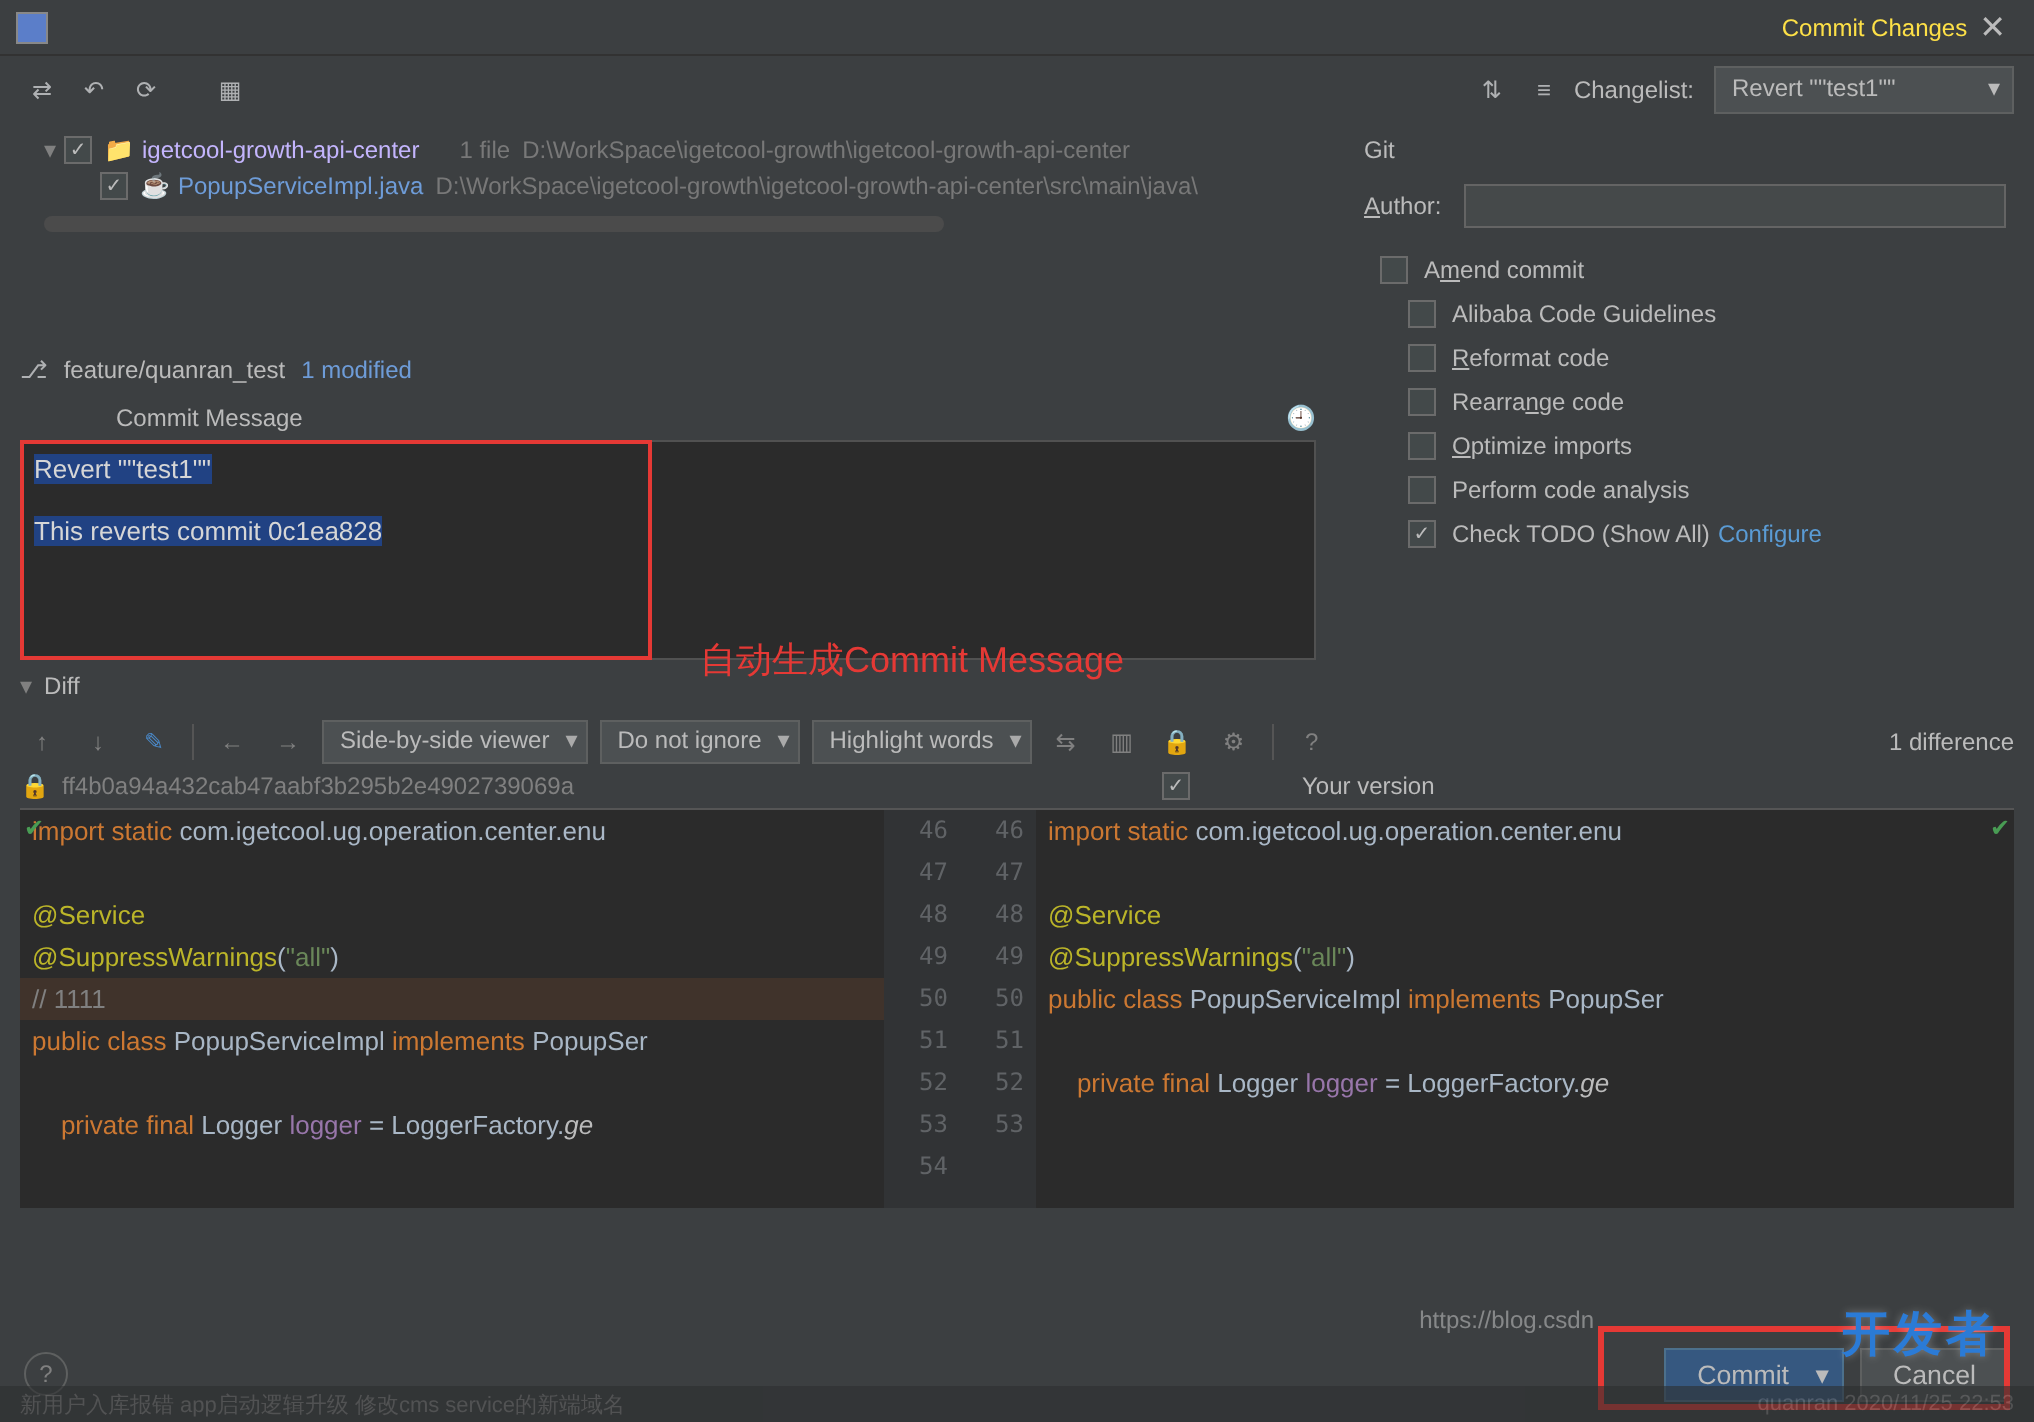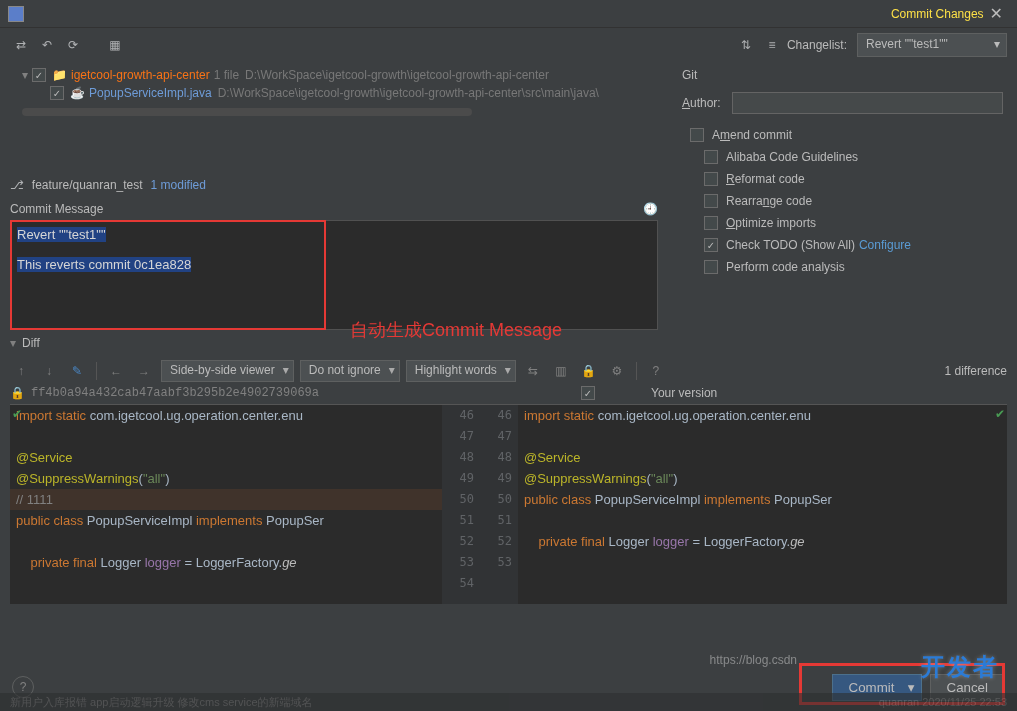--- a/index.html
+++ b/index.html
@@ -19,31 +19,31 @@
 .main-row { display: flex; }
 .left-col { width: 668px; }
 .right-col { flex: 1; padding: 6px 14px; }
 
 .file-tree { padding: 4px 10px 4px 22px; height: 110px; overflow: hidden; }
 .ft-row { display: flex; align-items: center; padding: 2px 0; white-space: nowrap; }
 .ft-row.child { padding-left: 28px; }
 .ft-chk { width: 14px; height: 14px; border: 1px solid #6b6b6b; margin-right: 6px; background: #43494a; display: inline-flex; align-items: center; justify-content: center; color: #bbb; font-size: 10px; }
 .ft-folder { color: #87939a; margin-right: 4px; }
 .ft-file-icon { color: #6e9cd8; margin-right: 4px; }
-.ft-name { color: #f97316; }
+.ft-name { color: #c4b5fd; }
 .ft-name.blue { color: #6e9cd8; }
-.ft-info { color: #787878; margin-left: 4px; }
+.ft-info { color: #787878; margin-left: 20px; }
 .ft-hscroll { height: 8px; background: #4b4b4b; border-radius: 4px; width: 450px; margin: 6px 0 0 0; }
 
 .branch-row { padding: 6px 10px; display: flex; align-items: center; gap: 8px; }
 .branch-icon { color: #afb1b3; }
 .branch-name { color: #bbbbbb; }
 .modified { color: #6e9cd8; }
 
-.cm-header { padding: 4px 10px; display: flex; align-items: flex-end; color: #bbbbbb; }
+.cm-header { padding: 4px 10px; display: flex; align-items: flex-end; color: #bbbbbb; margin-left: 48px; }
 .cm-header .clock { margin-left: auto; color: #808080; }
 .cm-wrap { position: relative; margin: 0 10px; }
 .cm-editor { background: #2b2b2b; height: 110px; padding: 6px; font-family: Consolas, monospace; font-size: 13px; color: #bbbbbb; border: 1px solid #515151; position: relative; }
 .cm-sel { background: #214283; color: #d6d6d6; display: inline; }
 .annot-box { position: absolute; top: 0; left: 0; width: 316px; height: 110px; border: 2px solid #e53935; pointer-events: none; }
 .annot-text { position: absolute; top: 54px; left: 340px; color: #e53935; font-size: 18px; font-weight: 500; margin-top: 44px; }
 
 .author-row { display: flex; align-items: center; margin-bottom: 10px; }
 .author-label { width: 50px; color: #bbbbbb; }
 .author-input { flex: 1; background: #45494a; border: 1px solid #646464; height: 22px; }
@@ -59,21 +59,21 @@
 .diff-hdr .arrow { color: #808080; margin-right: 6px; transform: rotate(0deg); display: inline-block; }
 .diff-toolbar { padding: 4px 10px; display: flex; align-items: center; gap: 6px; }
 .diff-toolbar .dbtn { width: 22px; height: 22px; display: flex; align-items: center; justify-content: center; color: #808080; }
 .diff-toolbar .sep { width: 1px; height: 18px; background: #555; margin: 0 2px; }
 .ddrop { background: #4c5052; border: 1px solid #5e6060; color: #bbbbbb; padding: 2px 18px 2px 8px; height: 22px; position: relative; font-size: 12px; }
 .ddrop::after { content: "▾"; position: absolute; right: 4px; color: #aaa; }
 .diff-count { margin-left: auto; color: #bbbbbb; }
 
 .diff-filebar { display: flex; padding: 0 10px 4px 10px; align-items: center; }
 .lock { color: #808080; margin-right: 6px; }
-.hash { color: #808080; font-family: Liberation Mono, monospace; }
+.hash { color: #808080; font-family: Liberation Sans, sans-serif; }
 .yv { margin-left: auto; width: 426px; display: flex; align-items: center; gap: 44px; }
 .yv-chk { width: 14px; height: 14px; border: 1px solid #6b6b6b; background: #43494a; margin-right: 12px; display: inline-flex; align-items: center; justify-content: center; color: #bbb; font-size: 10px; }
 .yv-chk::after { content: "✓"; }
 .yv-label { color: #bbbbbb; }
 
 .diff-panes { display: flex; height: 200px; margin: 0 10px; border-top: 1px solid #555; position: relative; }
 .pane { position: relative; font-family: Consolas, monospace; font-size: 13px; background: #2b2b2b; overflow: hidden; }
 .pane.left { width: 432px; }
 .gutter { width: 38px; background: #313335; color: #606366; text-align: right; padding-right: 6px; font-family: Consolas, monospace; font-size: 12px; line-height: 21px; }
 .gutter.g2 { width: 38px; }
@@ -186,27 +186,27 @@
       </div>
     <div class="chk-row" style="padding-left:22px">
         <span class="chk"></span>
         <span class="chk-label">Rearra<u>n</u>ge code</span>
       </div>
     <div class="chk-row" style="padding-left:22px">
         <span class="chk"></span>
         <span class="chk-label"><u>O</u>ptimize imports</span>
       </div>
     <div class="chk-row" style="padding-left:22px">
+        <span class="chk"></span>
+        <span class="chk-label">Perform code analysis</span>
+      </div>
+    <div class="chk-row" style="padding-left:22px">
         <span class="chk on"></span>
         <span class="chk-label">Check TODO (Show All)</span>
         <span class="cfg-link">Configure</span>
-      </div>
-    <div class="chk-row" style="padding-left:22px">
-        <span class="chk"></span>
-        <span class="chk-label">Perform code analysis</span>
       </div>
   </div>
 </div>
 
 <div class="diff-hdr">
   <span class="arrow">▾</span>
   <span>Diff</span>
 </div>
 <div class="diff-toolbar">
   <div class="dbtn">↑</div>

